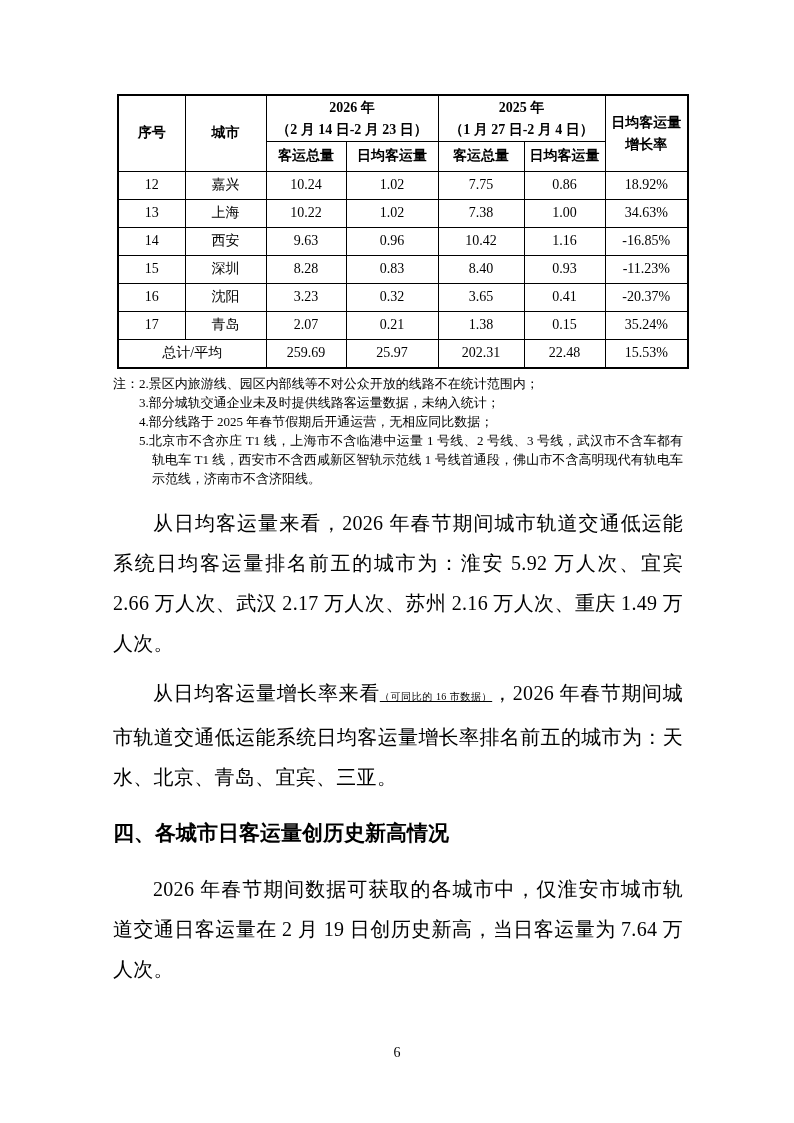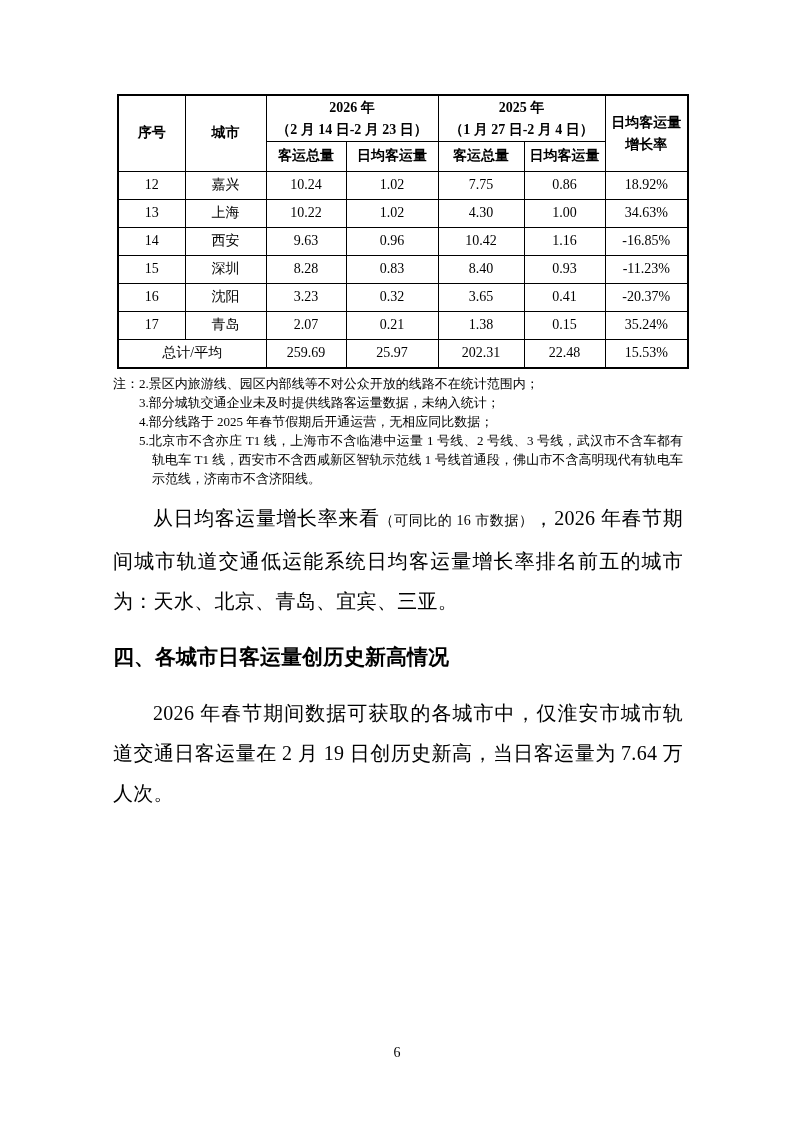--- a/index.html
+++ b/index.html
@@ -67,21 +67,21 @@
   
   .body-para {
     margin: 10px 0 0 0;
     font-size: 20px;
     line-height: 40px;
     text-align: justify;
     text-indent: 40px;
     letter-spacing: 0.3px;
   }
   .body-para.first-after-notes { margin-top: 15px; }
-  .small-paren { font-size: 14px; }
+  .small-paren { font-size: 10px; text-decoration: underline; }
 
   .section-heading {
     margin: 22px 0 0 0;
     font-size: 21px;
     font-weight: bold;
     line-height: 28px;
   }
   .body-para.after-heading { margin-top: 22px; }
 
   
@@ -141,21 +141,21 @@
         <td>1.02</td>
         <td>7.75</td>
         <td>0.86</td>
         <td>18.92%</td>
       </tr>
       <tr>
         <td>13</td>
         <td>上海</td>
         <td>10.22</td>
         <td>1.02</td>
-        <td>4.30</td>
+        <td>7.38</td>
         <td>1.00</td>
         <td>34.63%</td>
       </tr>
       <tr>
         <td>14</td>
         <td>西安</td>
         <td>9.63</td>
         <td>0.96</td>
         <td>10.42</td>
         <td>1.16</td>
@@ -202,20 +202,21 @@
   <div class="notes">
     <div class="notes-label">注：</div>
     <div class="notes-body">
       <div class="note-item">2.景区内旅游线、园区内部线等不对公众开放的线路不在统计范围内；</div>
       <div class="note-item">3.部分城轨交通企业未及时提供线路客运量数据，未纳入统计；</div>
       <div class="note-item">4.部分线路于 2025 年春节假期后开通运营，无相应同比数据；</div>
       <div class="note-item">5.北京市不含亦庄 T1 线，上海市不含临港中运量 1 号线、2 号线、3 号线，武汉市不含车都有轨电车 T1 线，西安市不含西咸新区智轨示范线 1 号线首通段，佛山市不含高明现代有轨电车示范线，济南市不含济阳线。</div>
     </div>
   </div>
 
+  <p class="body-para first-after-notes">从日均客运量来看，2026 年春节期间城市轨道交通低运能系统日均客运量排名前五的城市为：淮安 5.92 万人次、宜宾 2.66 万人次、武汉 2.17 万人次、苏州 2.16 万人次、重庆 1.49 万人次。</p>
 
   <p class="body-para"><span>从日均客运量增长率来看</span><span class="small-paren">（可同比的 16 市数据）</span><span>，2026 年春节期间城市轨道交通低运能系统日均客运量增长率排名前五的城市为：天水、北京、青岛、宜宾、三亚。</span></p>
 
   <h2 class="section-heading">四、各城市日客运量创历史新高情况</h2>
 
   <p class="body-para after-heading">2026 年春节期间数据可获取的各城市中，仅淮安市城市轨道交通日客运量在 2 月 19 日创历史新高，当日客运量为 7.64 万人次。</p>
 
   <div class="page-number">6</div>
 
 </div>

